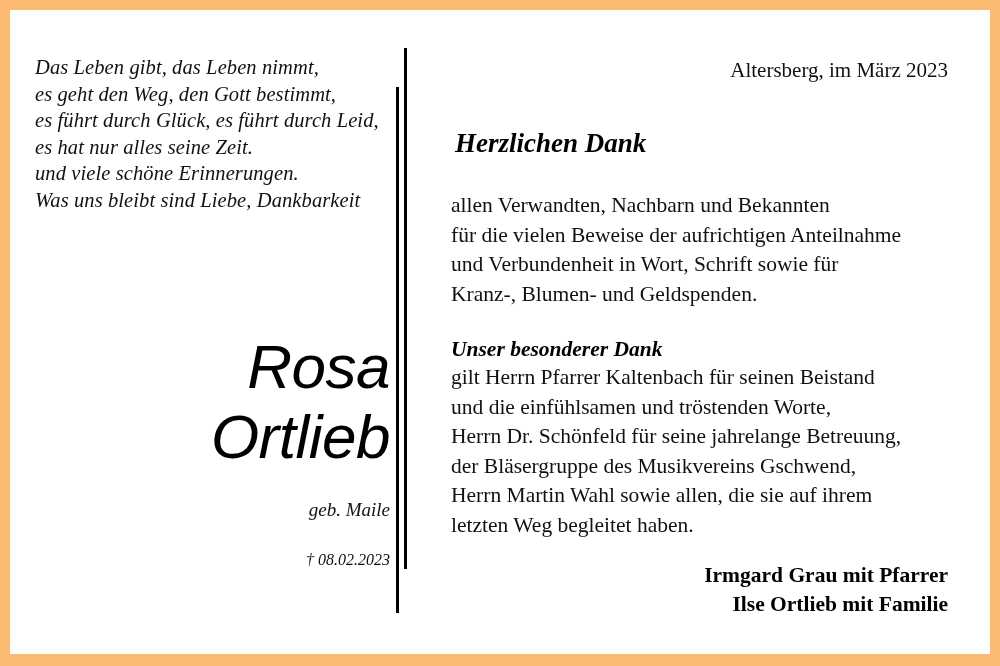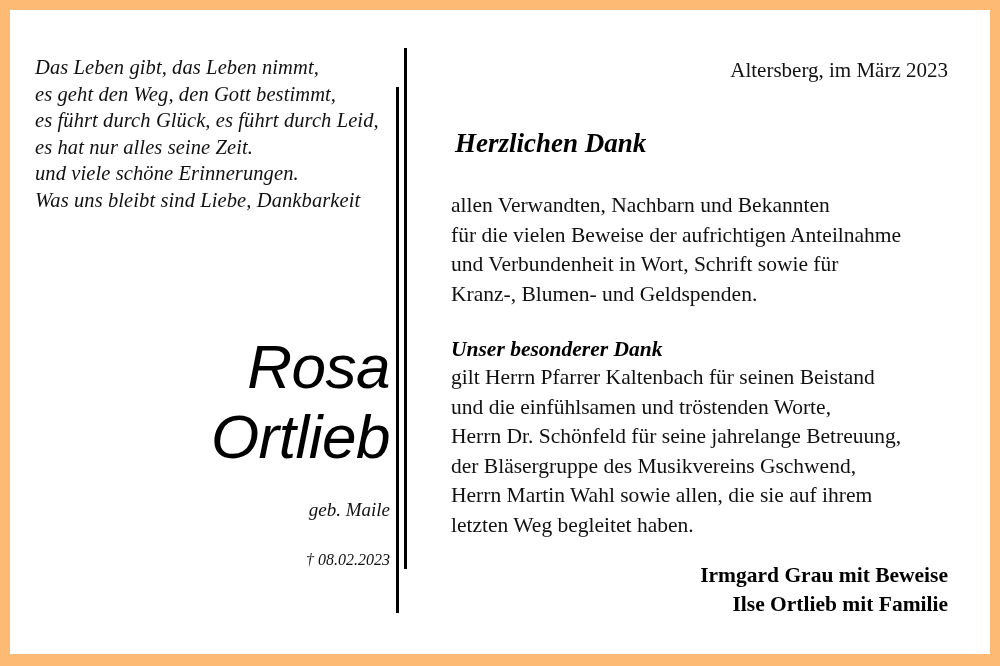--- a/index.html
+++ b/index.html
@@ -227,20 +227,20 @@
       <div class="special-para">
         <span class="ln">gilt Herrn Pfarrer Kaltenbach für seinen Beistand</span>
         <span class="ln">und die einfühlsamen und tröstenden Worte,</span>
         <span class="ln">Herrn Dr. Schönfeld für seine jahrelange Betreuung,</span>
         <span class="ln">der Bläsergruppe des Musikvereins Gschwend,</span>
         <span class="ln">Herrn Martin Wahl sowie allen, die sie auf ihrem</span>
         <span class="ln">letzten Weg begleitet haben.</span>
       </div>
 
       <div class="signatures">
-        <span class="ln">Irmgard Grau mit Beweise</span>
+        <span class="ln">Irmgard Grau mit Pfarrer</span>
         <span class="ln">Ilse Ortlieb mit Familie</span>
       </div>
 
     </div>
 
   </div>
 </div>
 
 </body></html>

